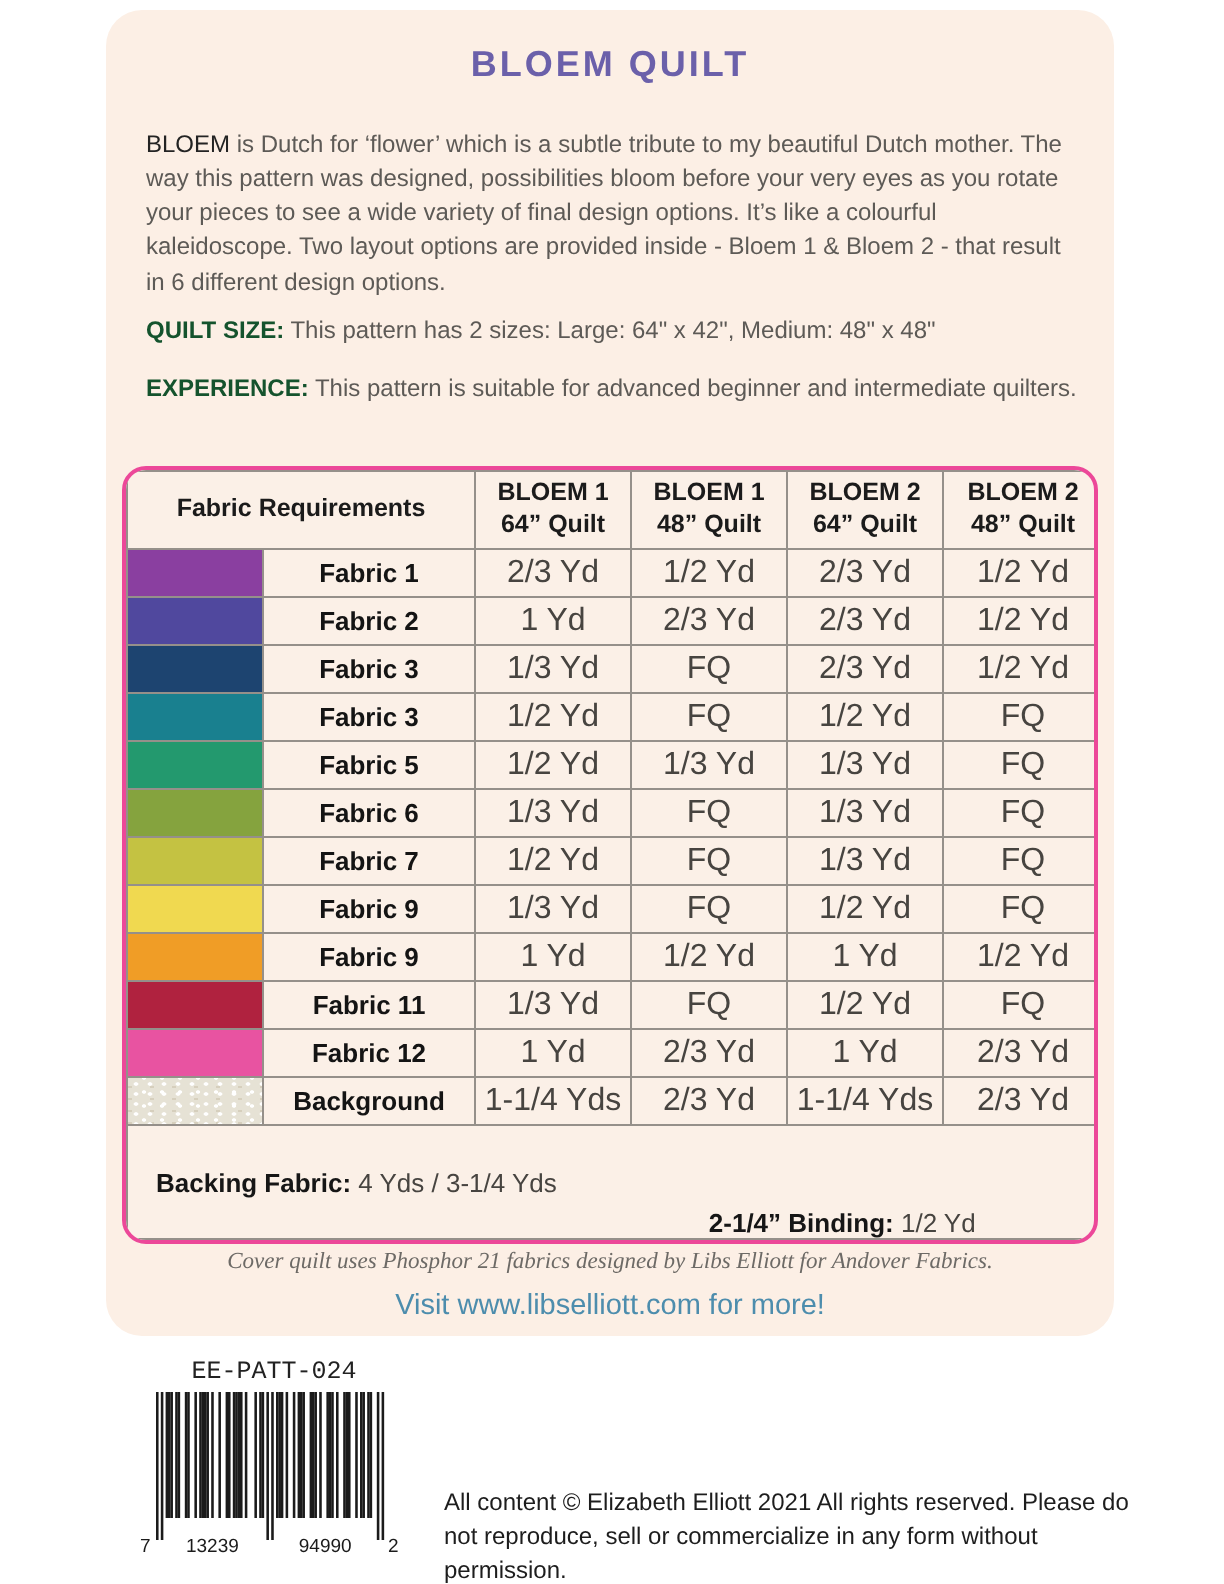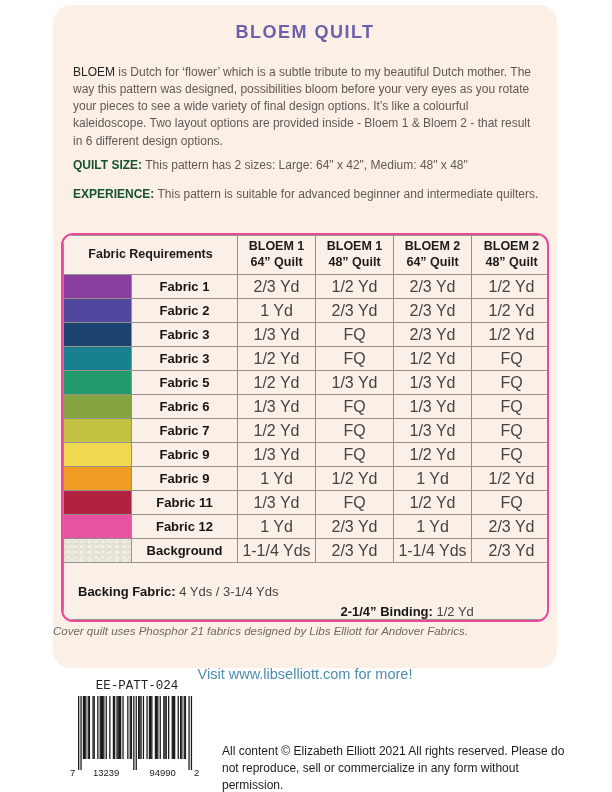--- a/index.html
+++ b/index.html
@@ -48,32 +48,32 @@
     background-image:
       radial-gradient(#ffffff 1px, transparent 1.4px),
       radial-gradient(#ffffff 0.9px, transparent 1.3px),
       radial-gradient(#d6cfbd 1px, transparent 1.2px);
     background-size:7px 5px, 9px 7px, 11px 6px;
     background-position:0 0, 3px 3px, 6px 1px;
   }
   td.fname { font-size:13px; font-weight:bold; color:#141414; text-align:center; }
   td.val { font-size:16px; color:#474440; text-align:center; }
   td.backing-cell { height:31px; font-size:13px; color:#474440; padding-left:14px; }
-  .backing-flex { display:flex; align-items:center; gap:10px; }
+  .backing-flex { display:flex; align-items:center; gap:24px; }
   .backing-flex .lbl { font-weight:bold; color:#161616; }
   .binding-part { margin-left:52px;margin-top:41px; }
 
   .credit-line {
-    position:absolute; top:620px; left:0; width:100%; text-align:left;
+    position:absolute; top:620px; left:0; width:100%; text-align:center;
     font-style:italic; font-size:11.5px; color:#6d6a66;
-    font-family:Liberation Sans, sans-serif;
+    font-family:Liberation Serif, serif;
   }
   .website-link {
     position:absolute; top:640px; left:0; width:100%; text-align:center;
-    font-size:14.5px; color:#4d8dad; text-decoration:none;margin-top:21px;
+    font-size:14.5px; color:#4d8dad; text-decoration:none;
   }
 
   .sku {
     position:absolute; left:72px; top:679px; width:130px;
     text-align:center; font-size:12.5px; color:#222;font-family:Liberation Mono, monospace;
   }
   .barcode-box { position:absolute; left:70px; top:696px; }
   .copyright {
     position:absolute; left:222px; top:711px; width:345px;
     font-size:12px; line-height:1.42; color:#1d1d1d;margin-top:32px;

